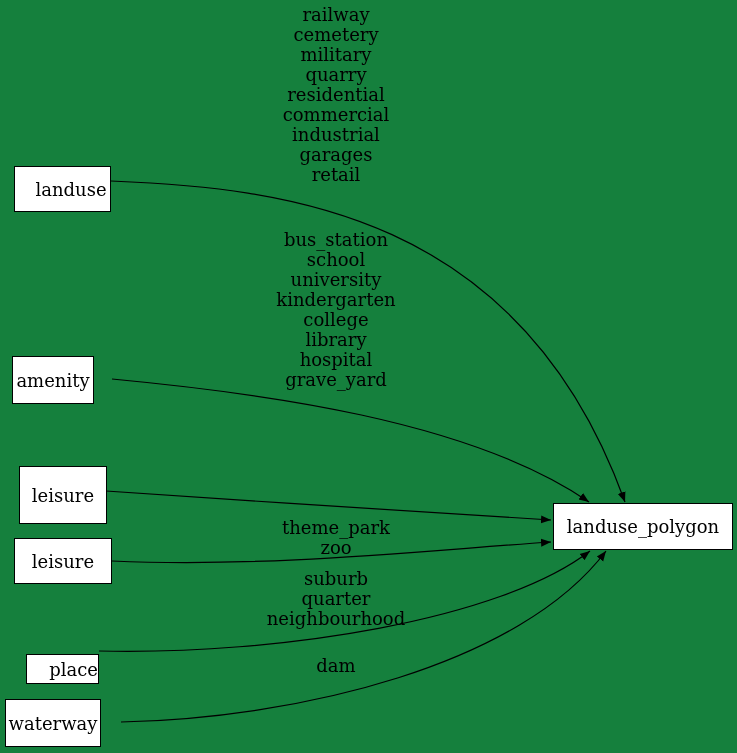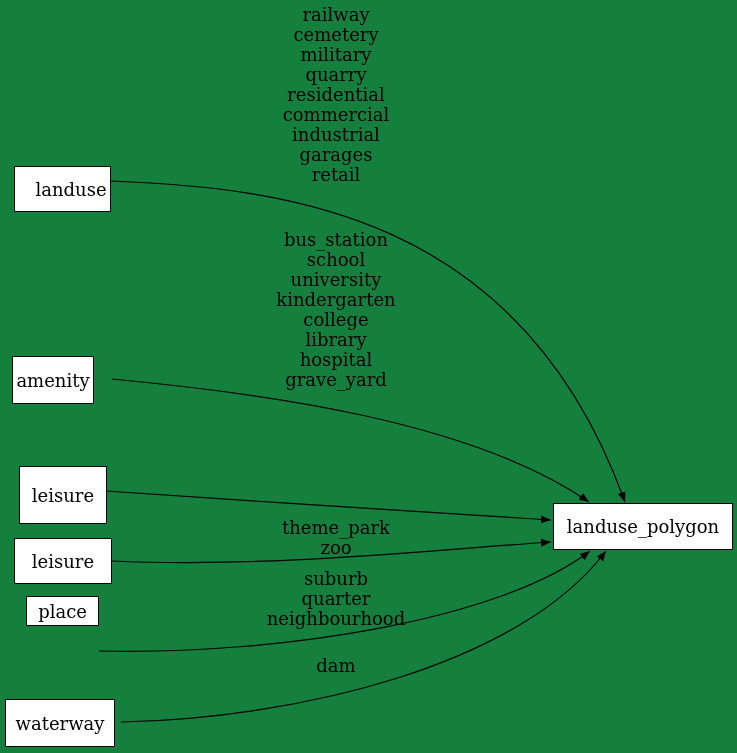--- a/index.html
+++ b/index.html
@@ -83,23 +83,23 @@
   </div>
   <div class="node" style="left:12px; top:356px; width:82px; height:48px;">
     <span>amenity</span>
   </div>
   <div class="node" style="left:19px; top:466px; width:88px; height:58px;">
     <span>leisure</span>
   </div>
   <div class="node" style="left:14px; top:538px; width:98px; height:46px;">
     <span>leisure</span>
   </div>
-  <div class="node" style="left:26px; top:596px; width:73px; height:30px;">
+  <div class="node" style="left:26px; top:654px; width:73px; height:30px;justify-content:flex-end;">
     <span>place</span>
   </div>
-  <div class="node" style="left:5px; top:699px; width:110px; height:48px;">
+  <div class="node" style="left:5px; top:699px; width:96px; height:48px;">
     <span>waterway</span>
   </div>
   <div class="node" style="left:553px; top:503px; width:180px; height:47px;justify-content:center;">
     <span>landuse_polygon</span>
   </div>
 
 </div>
 
 </body></html>

